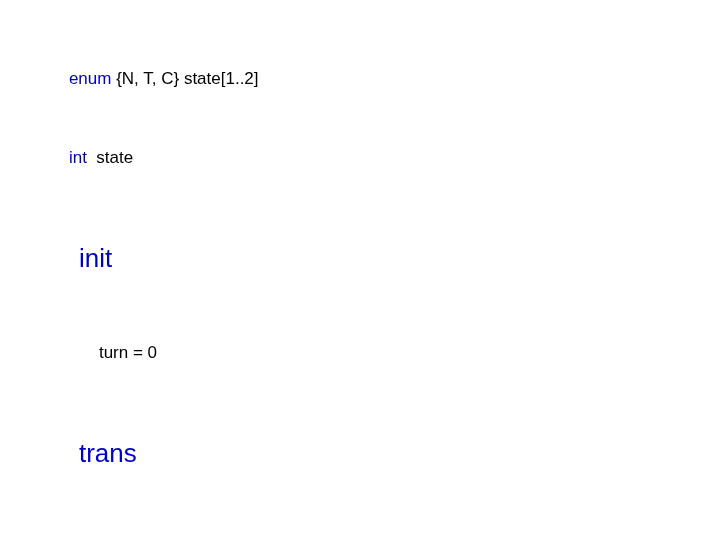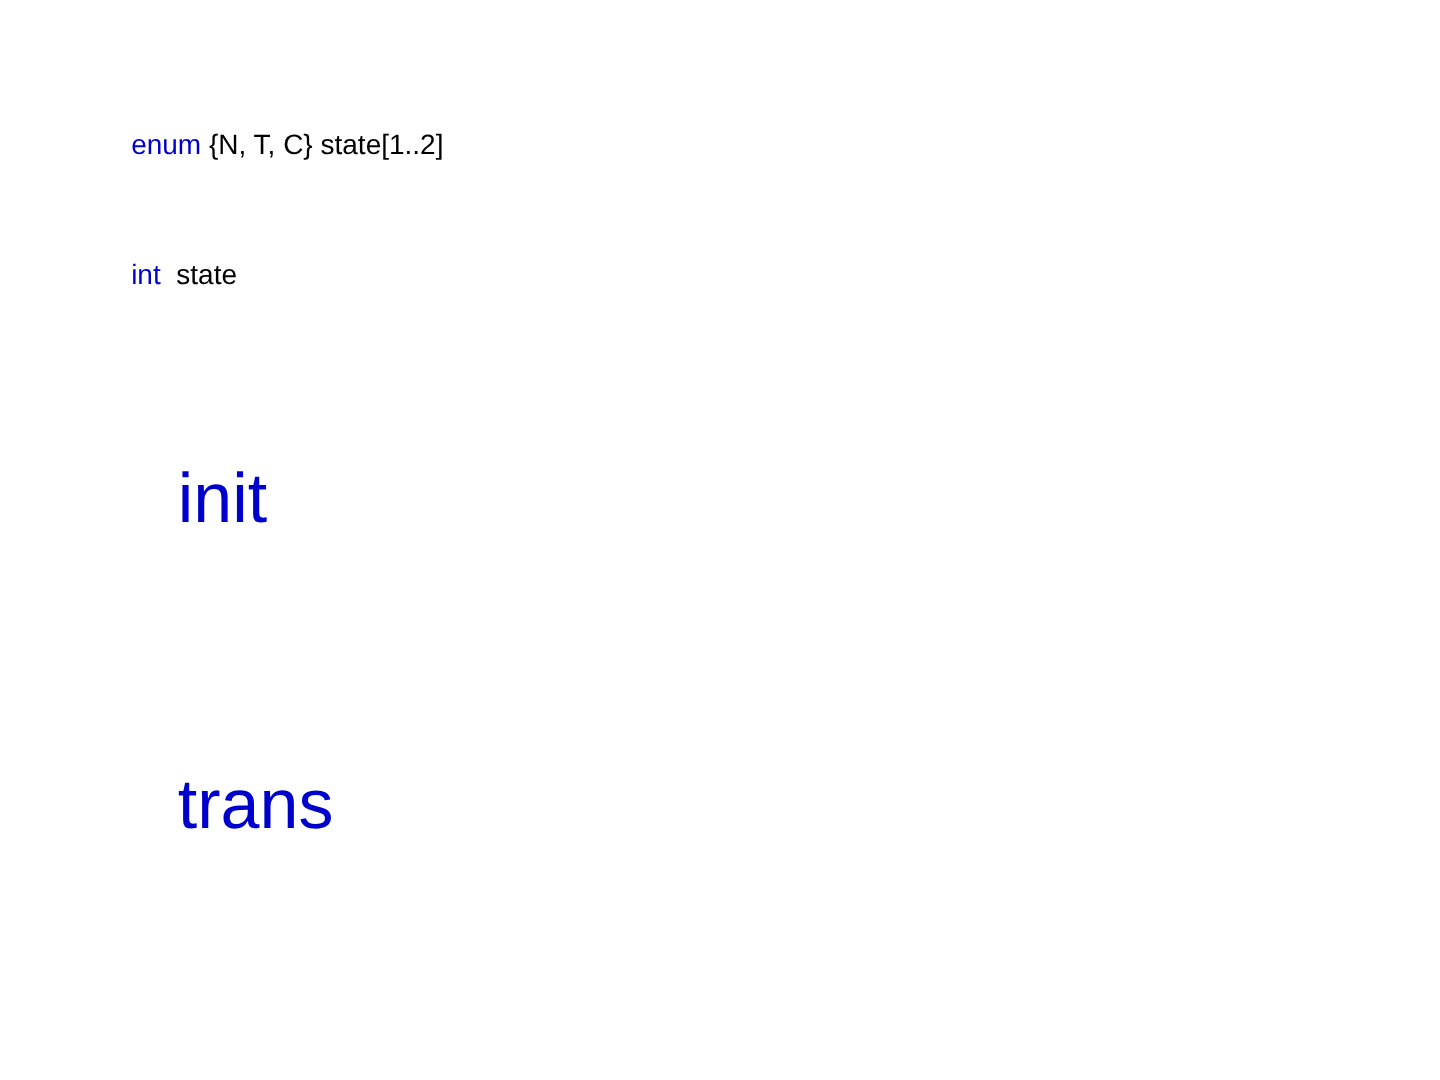--- a/index.html
+++ b/index.html
@@ -40,44 +40,47 @@
 
     .indent1 {
       padding-left: 30px;
     }
 
     .section-gap {
       margin-top: 6px;
     }
 
     .big-keyword {
-      font-size: 35px;
+      font-size: 26px;
       line-height: 1.4;
     }
 
     .normal {
-      font-size: 14px;
+      font-size: 17px;
     }
   </style>
 </head>
 <body>
 
 <div class="content">
 
   <div class="line normal">
     <span class="keyword">enum</span><span> {N, T, C} state[1..2]</span>
   </div>
 
   <div class="line normal">
     <span class="keyword">int</span><span>  state</span>
   </div>
 
   <div class="line big-keyword section-gap">
     <span class="keyword">init</span>
   </div>
 
 
+  <div class="line normal indent1">
+    <span>turn = 0</span>
+  </div>
 
   <div class="line big-keyword section-gap">
     <span class="keyword">trans</span>
   </div>
 
 </div>
 
 </body></html>

